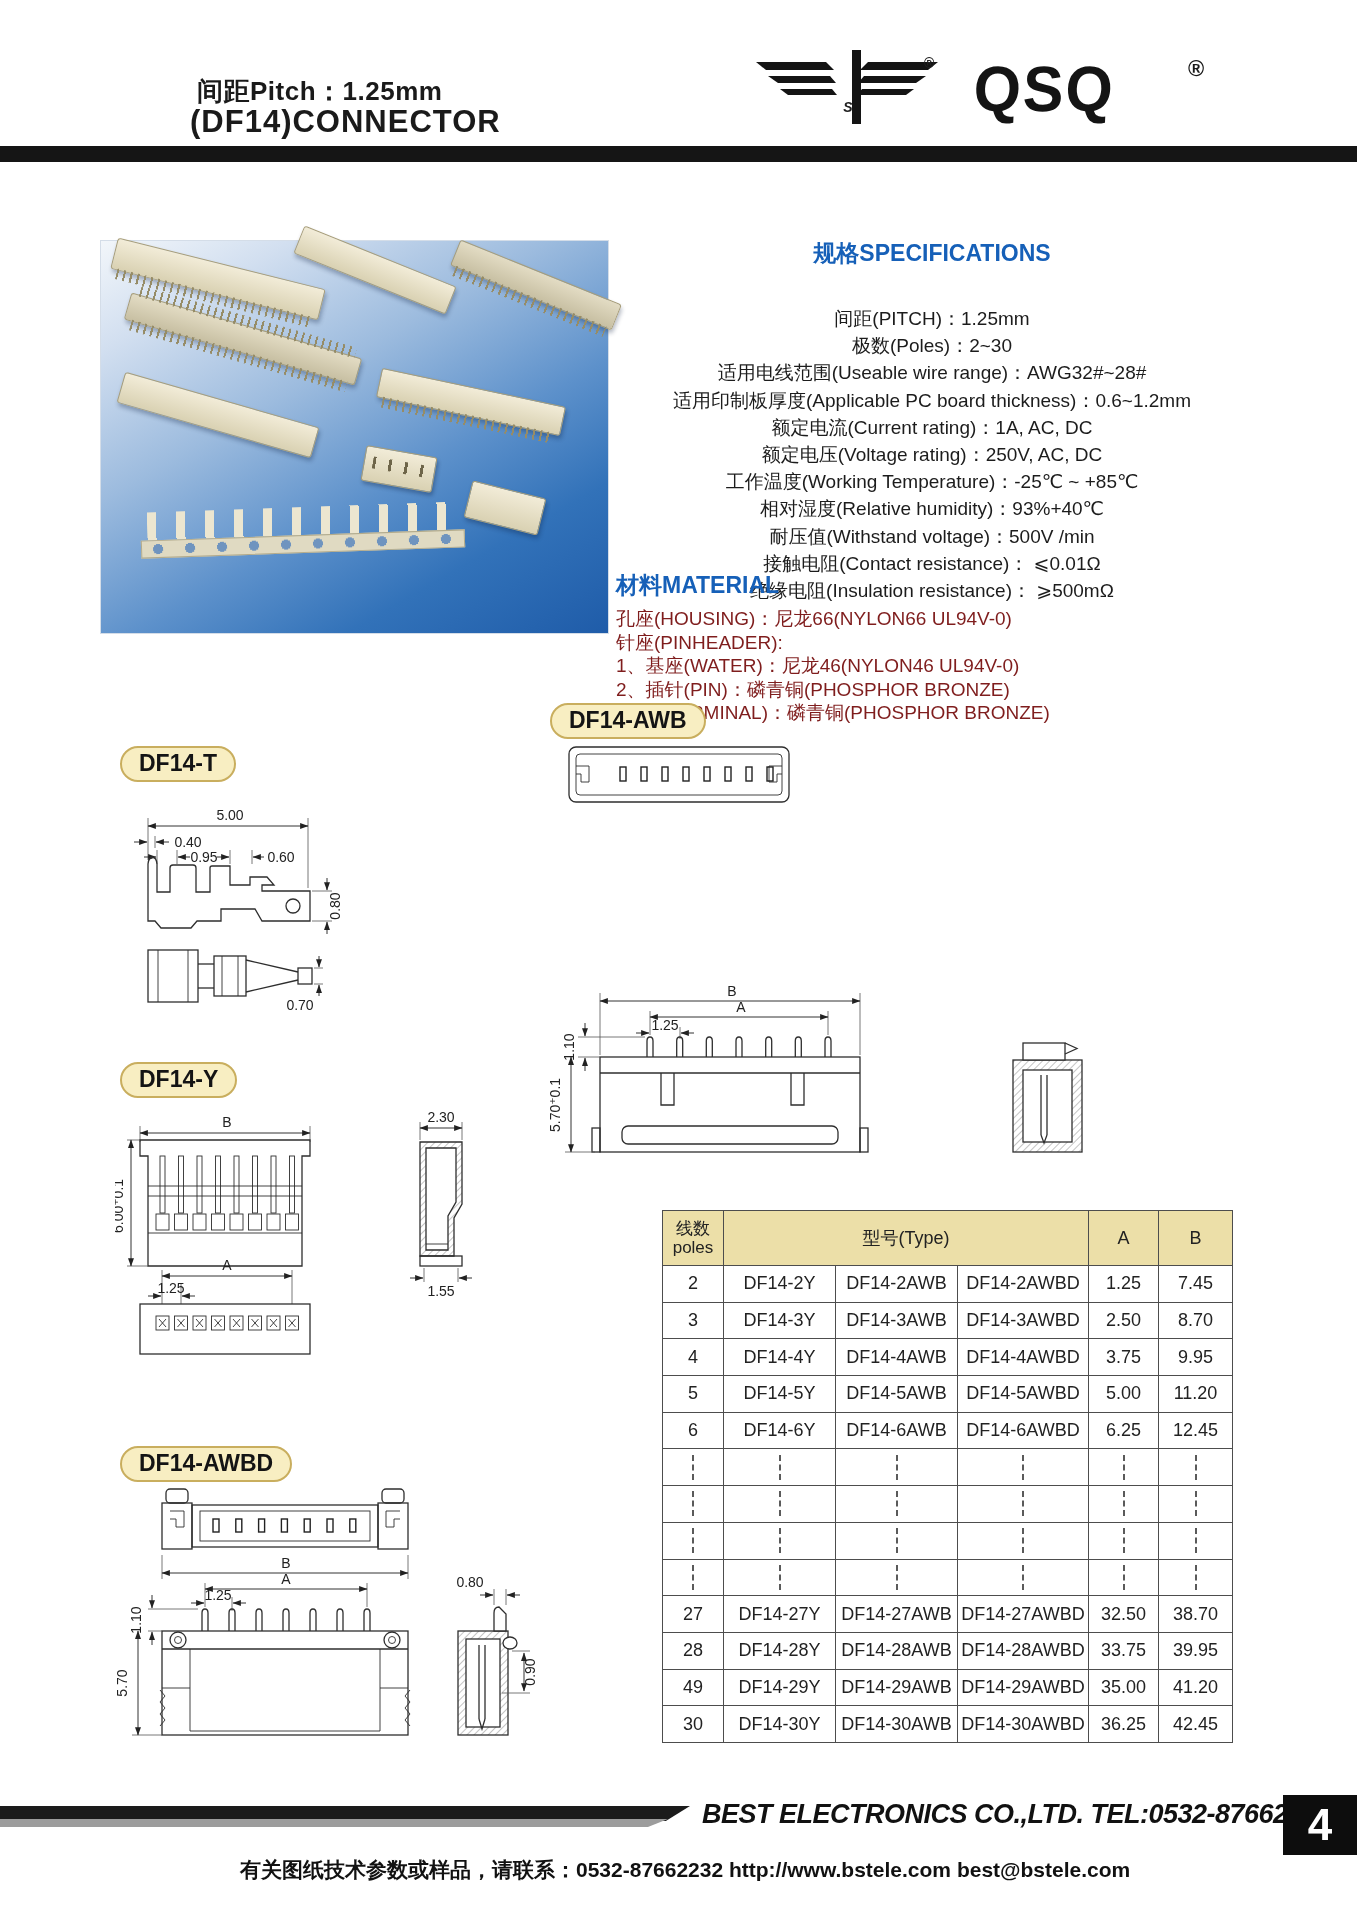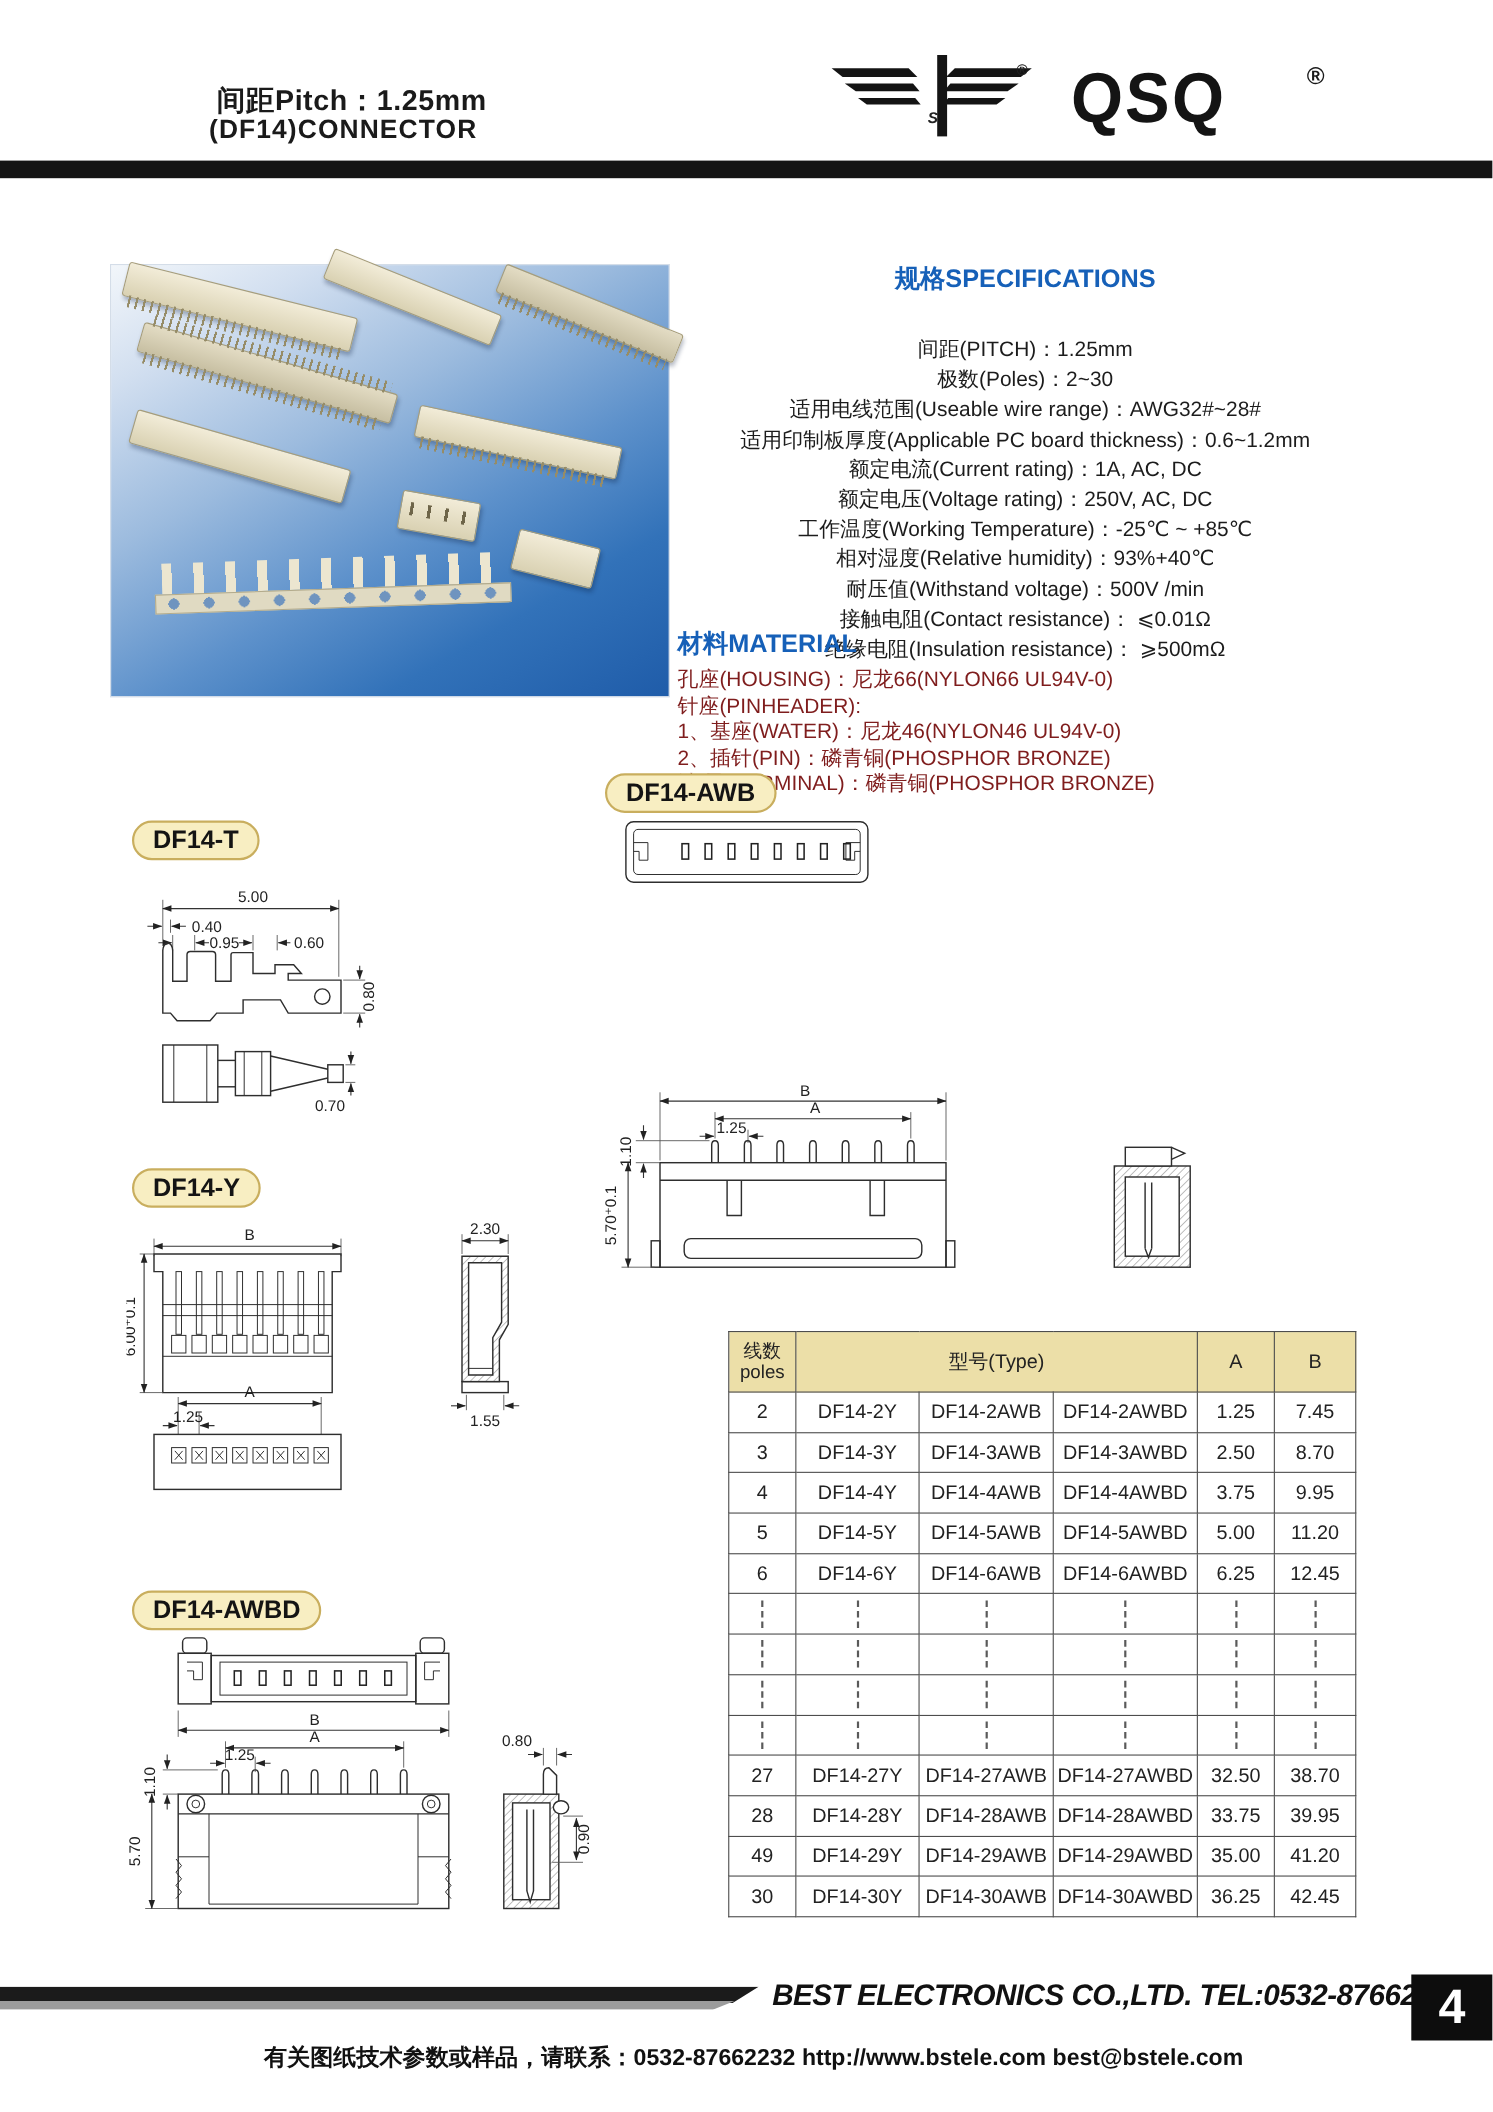--- a/index.html
+++ b/index.html
@@ -2,21 +2,21 @@
 <html><head>
 <meta charset="utf-8">
 <style>
   html,body{margin:0;padding:0;background:#ffffff;}
   .page{position:relative;width:1357px;height:1920px;background:#fff;overflow:hidden;
         font-family:"Liberation Sans","DejaVu Sans",sans-serif;color:#1a1a1a;}
   .abs{position:absolute;}
 
   
   .pitch-line{left:197px;top:74px;font-size:26px;font-weight:bold;letter-spacing:0.5px;}
-  .doc-title{left:190px;top:104px;font-size:24px;font-weight:bold;letter-spacing:1px;text-align:center;}
+  .doc-title{left:190px;top:104px;font-size:31px;font-weight:bold;letter-spacing:1px;text-align:center;}
   .topbar{left:0;top:146px;width:1357px;height:16px;background:#151515;}
   .qsq{left:975px;top:52px;font-size:64px;font-weight:bold;letter-spacing:2px;
        transform:scaleX(0.95) skewX(-2deg);transform-origin:left top;color:#141414;}
   .qsq-reg{left:1188px;top:56px;font-size:22px;font-weight:bold;}
 
   
   .photo{left:100px;top:240px;width:507px;height:392px;border:1px solid #d4dde8;
          background:linear-gradient(150deg,#f2f6fa 0%,#d2dff0 16%,#9cbbde 38%,#5d91cb 60%,#3272b9 78%,#1f5ca9 100%);}
   .conn{position:absolute;background:linear-gradient(#f2ecd8,#d9d1b2);border:1px solid #a79d79;
         border-radius:3px;box-shadow:2px 3px 4px rgba(10,25,60,.three);box-shadow:2px 3px 4px rgba(10,25,60,.3);}

